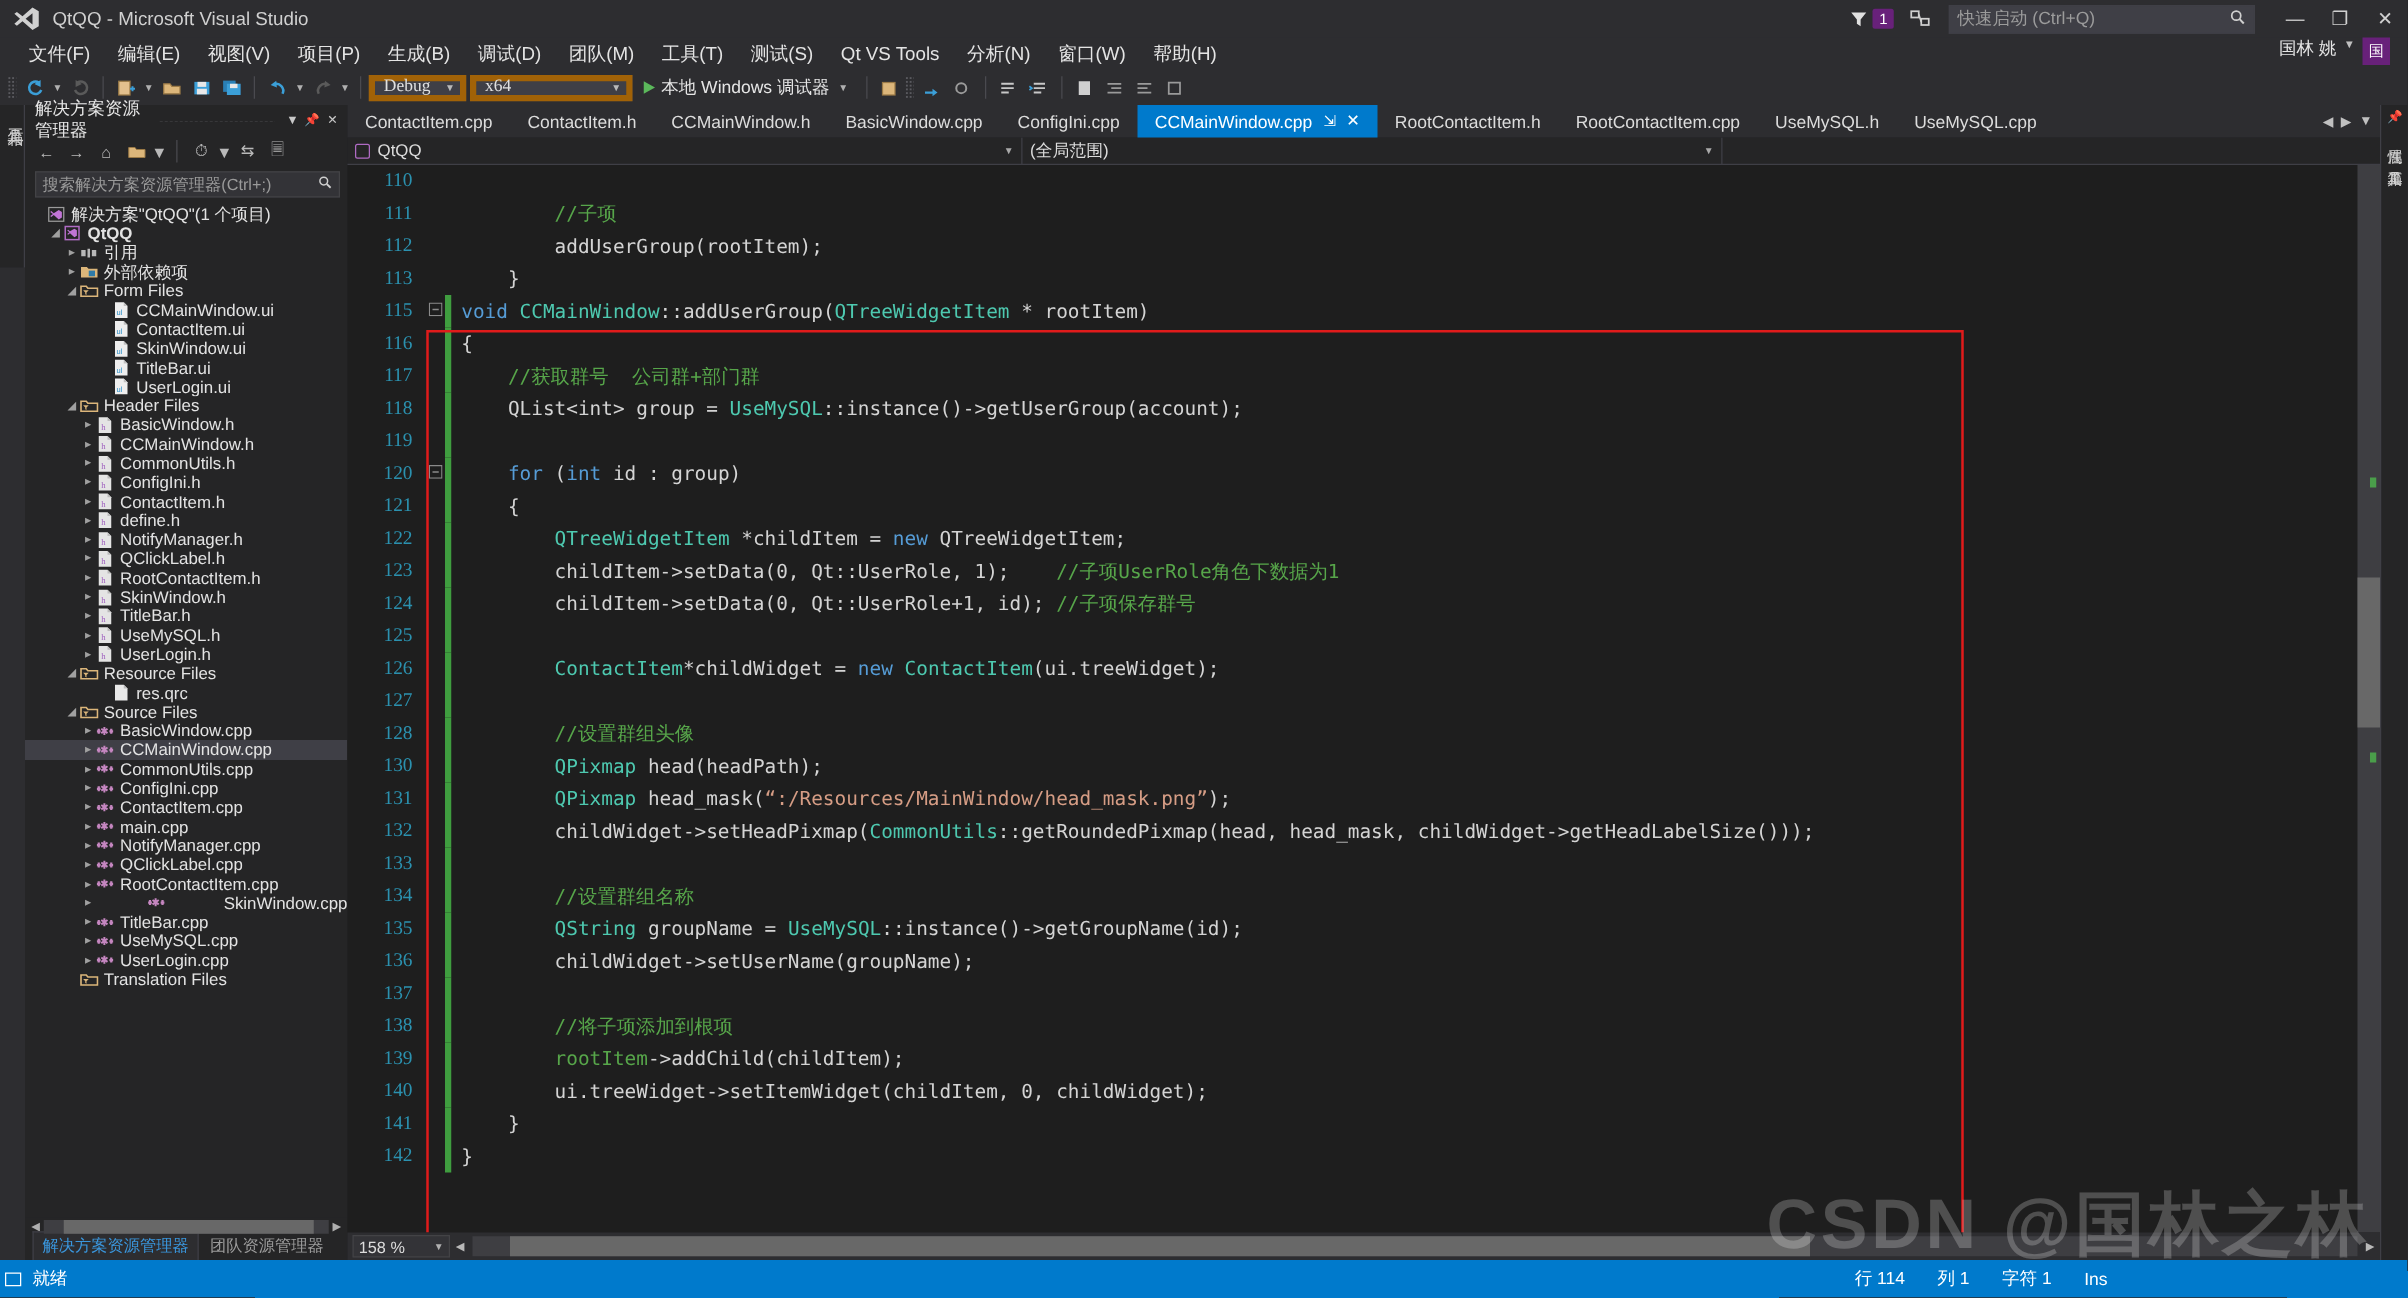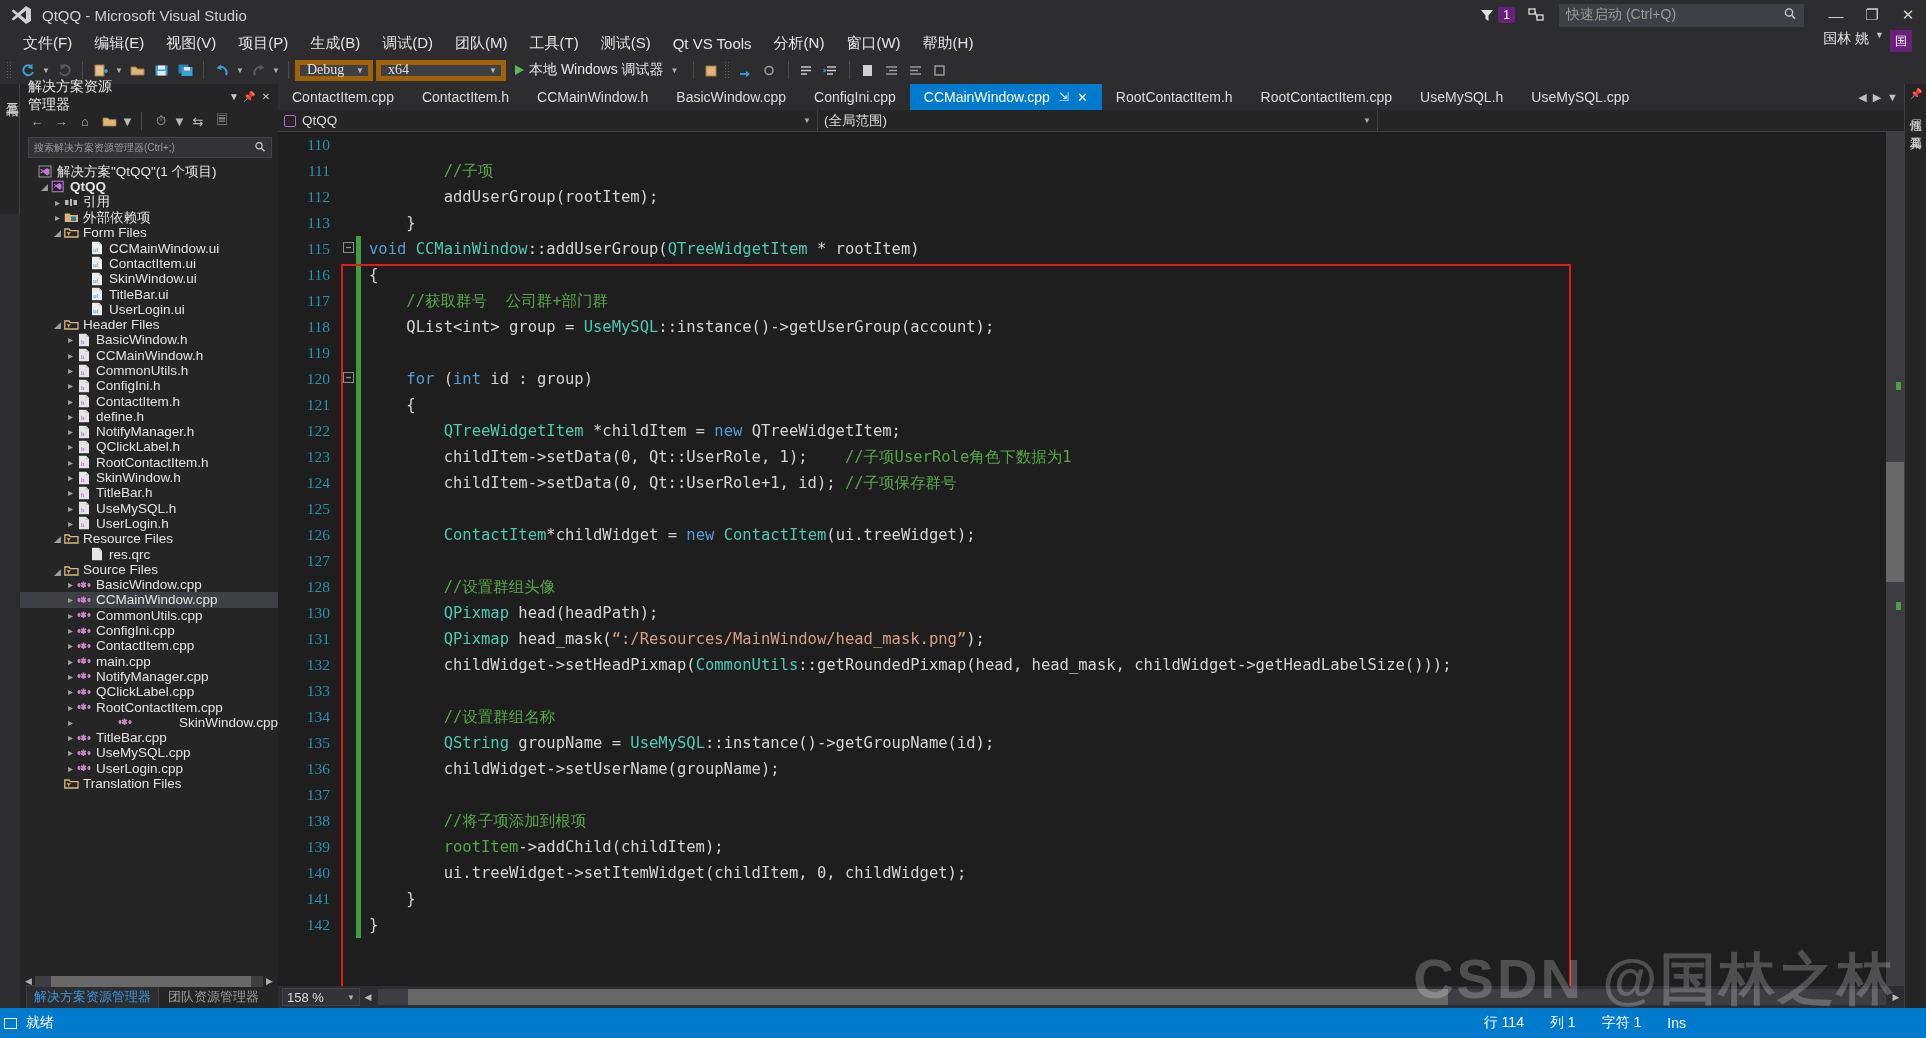--- a/index.html
+++ b/index.html
@@ -74,21 +74,21 @@
   .se-head .t { flex:1; }
   .se-head .dots { flex:1; height:1px;
       background-image:radial-gradient(#6b6b70 40%, transparent 41%);
       background-size:4px 4px; margin:0 6px; }
   .se-head .ic { width:16px; text-align:center; font-size:10px; color:#c8c8c8; }
   .se-toolbar { height:26px; display:flex; align-items:center; padding:0 6px; gap:2px; }
   .se-tb { width:22px; height:20px; display:flex; align-items:center;
       justify-content:center; color:#b9b9b9; font-size:13px; }
   .se-search { margin:3px 6px 4px 8px; height:21px; background:#333337;
       border:1px solid #434346; display:flex; align-items:center; padding:0 5px;
-      color:#9a9a9a; font-size:10px; }
+      color:#9a9a9a; font-size:13px; }
   .se-search .q { flex:1; }
   .se-tree { flex:1; overflow:hidden; padding-top:2px; position:relative; }
   .row { height:15.3px; display:flex; align-items:center; font-size:13.5px;
       color:#e3e3e3; white-space:nowrap; }
   .row.sel { background:#3f3f46; }
   .exp { width:11px; text-align:center; font-size:8px; color:#a0a0a0; flex:none; }
   .exp.open::before { content:"\25E2"; font-size:9px; }
   .exp.closed::before { content:"\25B8"; font-size:10px; }
   .ic16 { width:16px; height:14px; margin-right:4px; flex:none; position:relative;
       display:flex; align-items:center; justify-content:center; font-size:11px; }
@@ -689,21 +689,21 @@
       <div class="row" style="padding-left: 58px;">
         <span class="exp"></span>
         <span class="ic16">
           <svg width="12" height="14" viewBox="0 0 12 14">
             <path d="M1 0.7 L8 0.7 L11 3.7 L11 13.3 L1 13.3 Z" fill="#e8e8e8"></path>
             <path d="M8 0.7 L11 3.7 L8 3.7 Z" fill="#bbbbbb"></path>
           </svg>
         </span>
         <span class="lbl">res.qrc</span>
       </div>
-      <div class="row" style="padding-left: 32px; align-items: flex-end;">
+      <div class="row" style="padding-left: 32px;">
         <span class="exp open"></span>
         <span class="ic16">
           <svg width="15" height="13" viewBox="0 0 15 13">
             <path d="M0.8 3 L5 3 L6.3 4.6 L14 4.6 L14 11 L0.8 11 Z" fill="none" stroke="#dcb67a" stroke-width="1.3"></path>
             <path d="M2.5 6.2 L7 6.2 L5.2 8 L5.2 10 L4.2 9.3 L4.2 8 Z" fill="#dcb67a"></path>
           </svg>
         </span>
         <span class="lbl">Source Files</span>
       </div>
       <div class="row" style="padding-left: 45px;">

